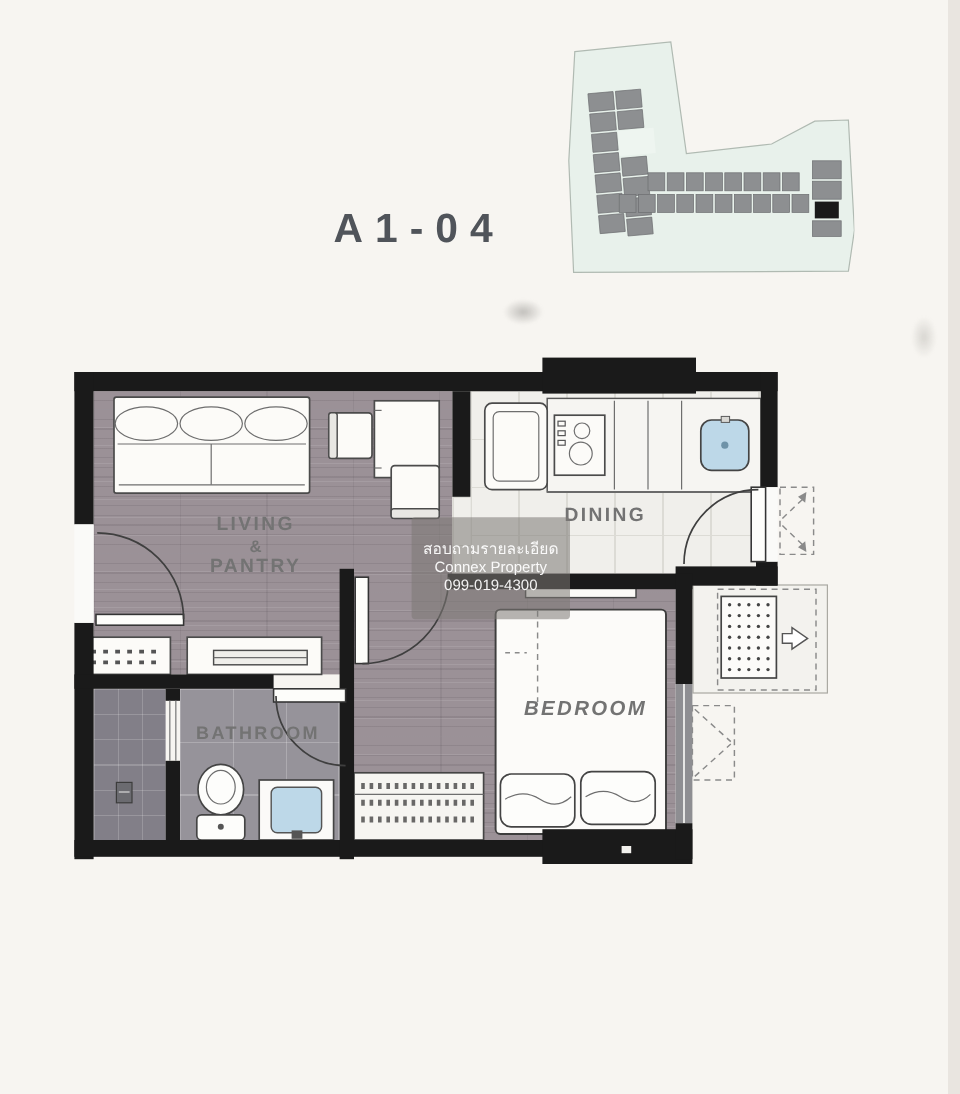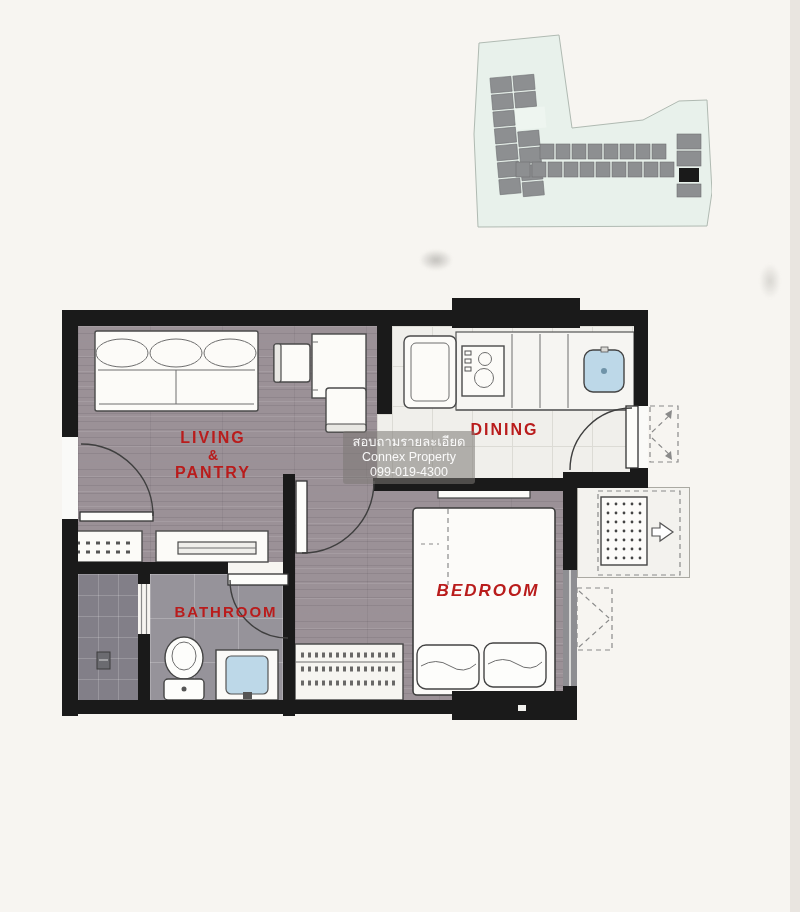--- a/index.html
+++ b/index.html
@@ -51,39 +51,40 @@
   #site-svg{position:absolute;left:462px;top:10px;z-index:5;}
   .w{fill:var(--wall,#1a1a1a);}
   .f{fill:#fcfbf8;stroke:#4b4b4b;stroke-width:1.4;}
   .fl{stroke:#6e6e6e;stroke-width:1;fill:none;}
   .leaf{fill:#fdfdfa;stroke:#333;stroke-width:1.3;}
   .arc{fill:none;stroke:#3f3f3f;stroke-width:1.4;}
   .dash{fill:none;stroke:#8a8a8a;stroke-width:1.2;stroke-dasharray:5 4;}
   .blk{fill:var(--site-building,#8d8f91);stroke:#6e7072;stroke-width:0.6;}
   
   .room-label{
-    position:absolute;z-index:30;text-align:center;color:#b91c1c;
+    position:absolute;z-index:30;text-align:center;color:#737373;
     font-weight:bold;letter-spacing:2px;line-height:20px;font-size:16px;
   }
   .room-label .amp{font-size:14px;line-height:15px;letter-spacing:0;}
   
   .watermark{
     position:absolute;left:343px;top:431px;width:124px;z-index:40;
     background:rgba(124,121,117,0.55);border-radius:3px;
     color:rgba(255,255,255,0.93);text-align:center;
-    padding:3px 4px;font-size:12.5px;line-height:15.5px;
+    padding:19px 4px;font-size:12.5px;line-height:15.5px;
   }
   .watermark .th{font-size:13px;}
   
   .artifact{position:absolute;z-index:50;pointer-events:none;filter:blur(1.5px);}
 </style>
 </head>
 <body>
 
 <div class="title-block">
+  <div class="unit-code">A1-04</div>
 </div>
 
 <svg id="site-svg" width="250" height="222" viewBox="0 0 250 222">
   <polygon points="17,33 97,25 110,118 181,110 217,91 245,90 250,182 245,216 16,217 12,124" fill="var(--site-fill,#e8f1eb)" stroke="#b0bab2" stroke-width="1"></polygon>
   <g>
     <g transform="rotate(-5 55 125)">
       <rect class="blk" x="33" y="66" width="21" height="15"></rect>
       <rect class="blk" x="33" y="83" width="21" height="15"></rect>
       <rect class="blk" x="33" y="100" width="21" height="15"></rect>
       <rect class="blk" x="33" y="117" width="21" height="15"></rect>
@@ -329,21 +330,21 @@
   </g>
 </svg>
 
 <div class="room-label" style="left:157px;top:428px;width:112px;">
   <div>LIVING</div>
   <div class="amp">&amp;</div>
   <div>PANTRY</div>
 </div>
 <div class="room-label" style="left:452px;top:420px;width:105px;">DINING</div>
 <div class="room-label" style="left:427px;top:581px;width:122px;font-size:17px;font-style:italic;">BEDROOM</div>
-<div class="room-label" style="left:152px;top:602px;width:126px;font-size:15px;padding-left:11px;">BATHROOM</div>
+<div class="room-label" style="left:152px;top:602px;width:126px;font-size:15px;">BATHROOM</div>
 
 <div class="watermark">
   <div class="th">สอบถามรายละเอียด</div>
   <div>Connex Property</div>
   <div>099-019-4300</div>
 </div>
 
 <div class="artifact" style="left:414px;top:246px;width:44px;height:28px;background:radial-gradient(closest-side,rgba(140,138,134,0.5),rgba(140,138,134,0) 75%);"></div>
 <div class="artifact" style="left:756px;top:258px;width:28px;height:46px;background:radial-gradient(closest-side,rgba(170,168,162,0.4),rgba(170,168,162,0) 75%);"></div>
 <div class="artifact" style="left:790px;top:0px;width:10px;height:912px;background:rgba(205,200,192,0.35);filter:none;"></div>

